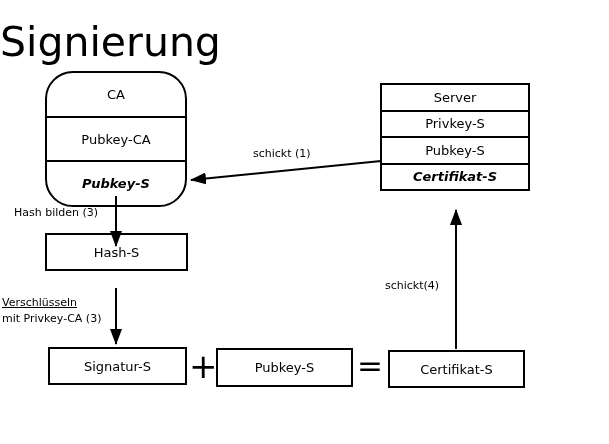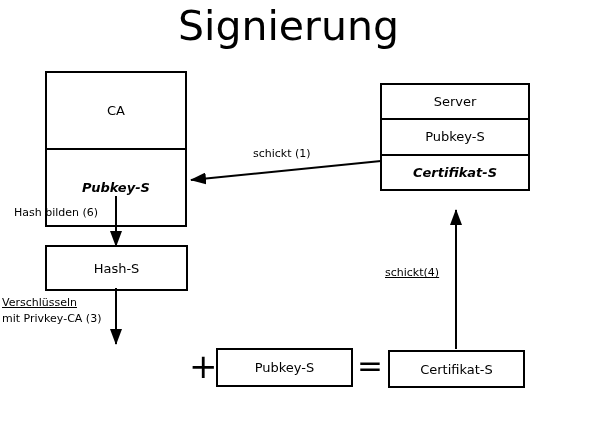--- a/index.html
+++ b/index.html
@@ -13,23 +13,23 @@
     overflow: hidden;
   }
   .overlay {
     position: absolute;
     left: 0; top: 0;
     pointer-events: none;
   }
   .overlay line { stroke: var(--line, #000000); stroke-width: 2; }
   .title {
     position: absolute;
-    left: 0; top: 2px;
+    left: 0; top: 18px;
     width: 577px;
-    text-align: center;
+    text-align: left;
     font-size: 41px;
     letter-spacing: 0px;
   }
   .stack {
     position: absolute;
     box-sizing: border-box;
     border: 2px solid var(--line, #000000);
     background: var(--bg, #ffffff);
     display: flex;
     flex-direction: column;
@@ -37,73 +37,76 @@
   .stack-row {
     flex: 1;
     display: flex;
     align-items: center;
     justify-content: center;
     font-size: 13px;
     border-bottom: 2px solid var(--line, #000000);
   }
   .stack-row:last-child { border-bottom: none; }
   .emph { font-weight: bold; font-style: italic; }
-  #ca-stack     { left: 45px;  top: 71px; width: 142px; height: 156px; }
+  #ca-stack     { left: 45px;  top: 71px; width: 142px; height: 136px; border-radius: 28px; }
   #server-stack { left: 380px; top: 83px; width: 150px; height: 108px; }
   .fbox {
     position: absolute;
     box-sizing: border-box;
     border: 2px solid var(--line, #000000);
     background: var(--bg, #ffffff);
     display: flex;
     align-items: center;
     justify-content: center;
     font-size: 13px;
   }
-  #hash-box       { left: 45px;  top: 245px; width: 143px; height: 46px; }
+  #hash-box       { left: 45px;  top: 233px; width: 143px; height: 38px; }
   #signatur-box   { left: 48px;  top: 347px; width: 139px; height: 38px; }
   #pubkey-box     { left: 216px; top: 348px; width: 137px; height: 39px; }
   #certifikat-box { left: 388px; top: 350px; width: 137px; height: 38px; }
   .lbl { position: absolute; font-size: 11px; white-space: pre; }
   #lbl-schickt1      { left: 253px; top: 147px; }
   #lbl-hash-bilden   { left: 14px;  top: 206px; }
   #lbl-versch1       { left: 2px;   top: 296px; text-decoration: underline; }
   #lbl-versch2       { left: 2px;   top: 312px; }
-  #lbl-schickt4      { left: 385px; top: 266px; text-decoration: underline; }
+  #lbl-schickt4      { left: 385px; top: 279px; }
   .op { position: absolute; line-height: 1; }
   #op-plus   { left: 189px; top: 349px; font-size: 34px; }
   #op-equals { left: 357px; top: 350px; font-size: 31px; }
 </style>
 </head>
 <body>
 
 <div class="canvas">
 
   <div class="title">Signierung</div>
 
   <div class="stack" id="ca-stack">
     <div class="stack-row">CA</div>
+    <div class="stack-row">Pubkey-CA</div>
     <div class="stack-row emph">Pubkey-S</div>
   </div>
 
   <div class="stack" id="server-stack">
     <div class="stack-row">Server</div>
+    <div class="stack-row">Privkey-S</div>
     <div class="stack-row">Pubkey-S</div>
     <div class="stack-row emph">Certifikat-S</div>
   </div>
 
   <div class="fbox" id="hash-box">Hash-S</div>
+  <div class="fbox" id="signatur-box">Signatur-S</div>
   <div class="fbox" id="pubkey-box">Pubkey-S</div>
   <div class="fbox" id="certifikat-box">Certifikat-S</div>
 
   <div class="op" id="op-plus">+</div>
   <div class="op" id="op-equals">=</div>
 
   <div class="lbl" id="lbl-schickt1">schickt (1)</div>
-  <div class="lbl" id="lbl-hash-bilden">Hash bilden (6)</div>
+  <div class="lbl" id="lbl-hash-bilden">Hash bilden (3)</div>
   <div class="lbl" id="lbl-versch1">Verschlüsseln</div>
   <div class="lbl" id="lbl-versch2">mit Privkey-CA (3)</div>
   <div class="lbl" id="lbl-schickt4">schickt(4)</div>
 
   <svg class="overlay" width="609" height="444" viewBox="0 0 609 444">
     <defs>
       <marker id="ah" markerUnits="userSpaceOnUse" markerWidth="16" markerHeight="12" refX="15" refY="6" orient="auto">
         <path d="M0,0 L16,6 L0,12 Z" fill="#000000"></path>
       </marker>
     </defs>

